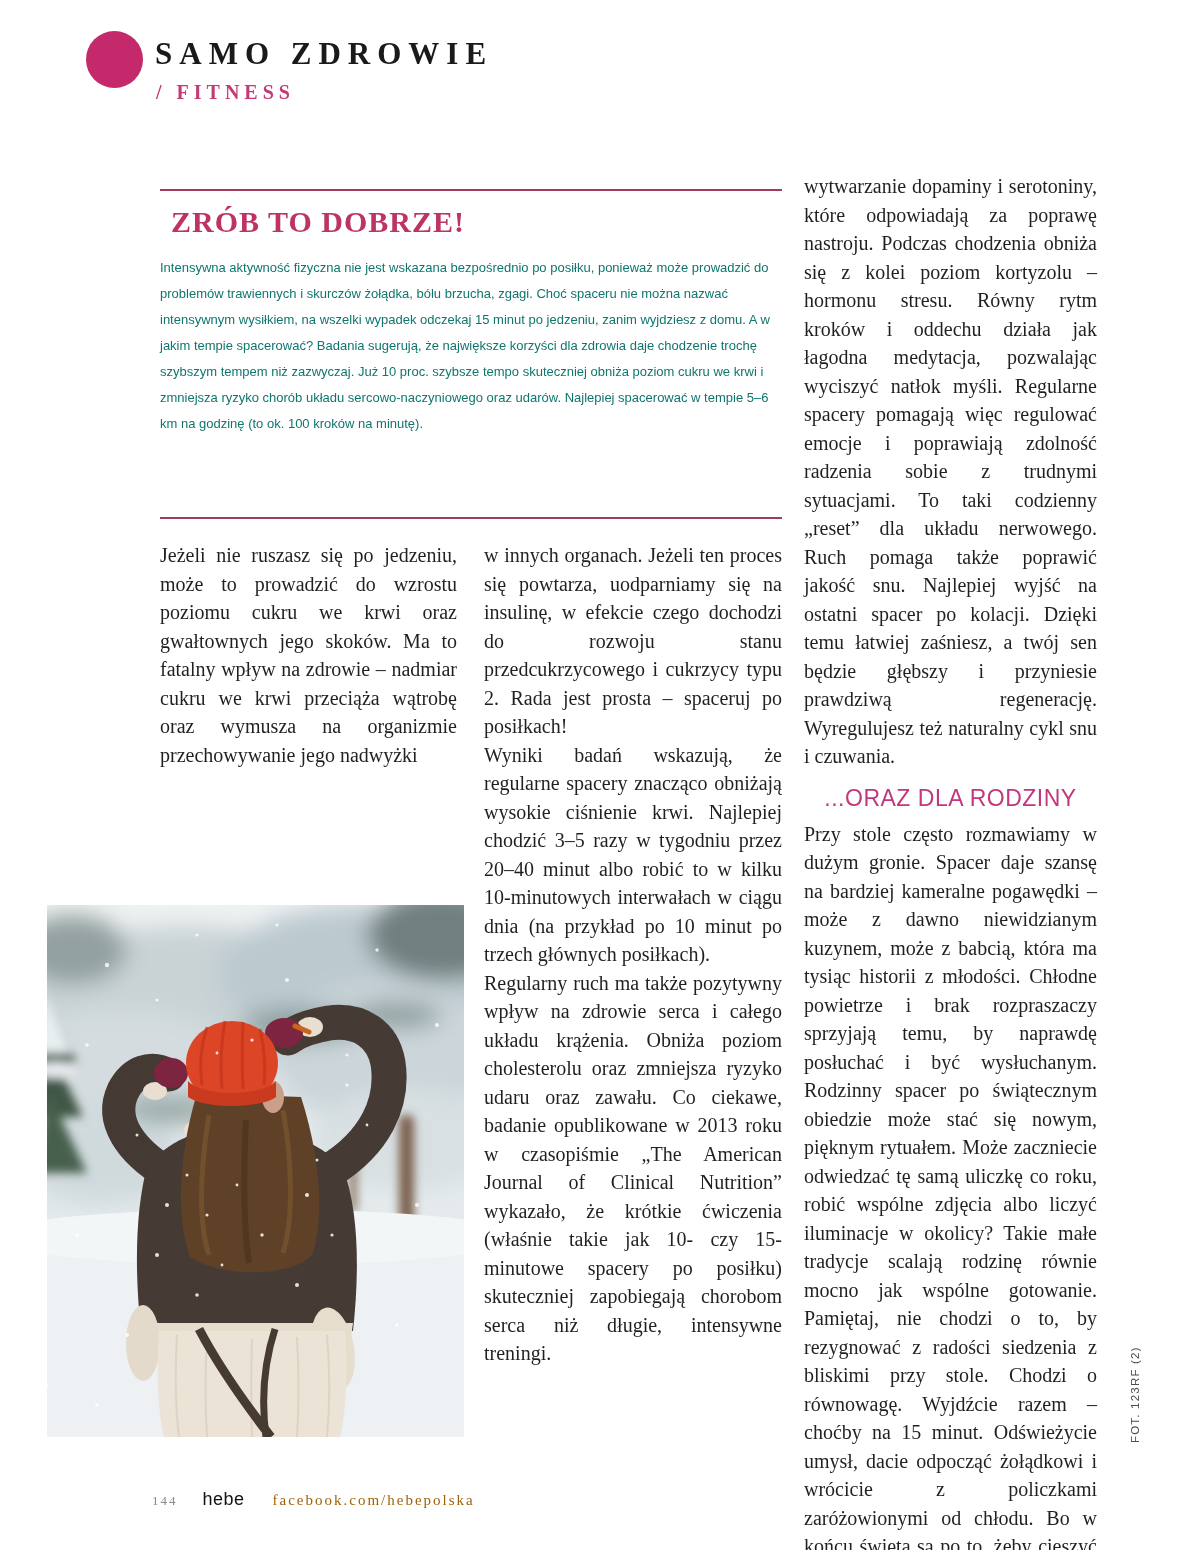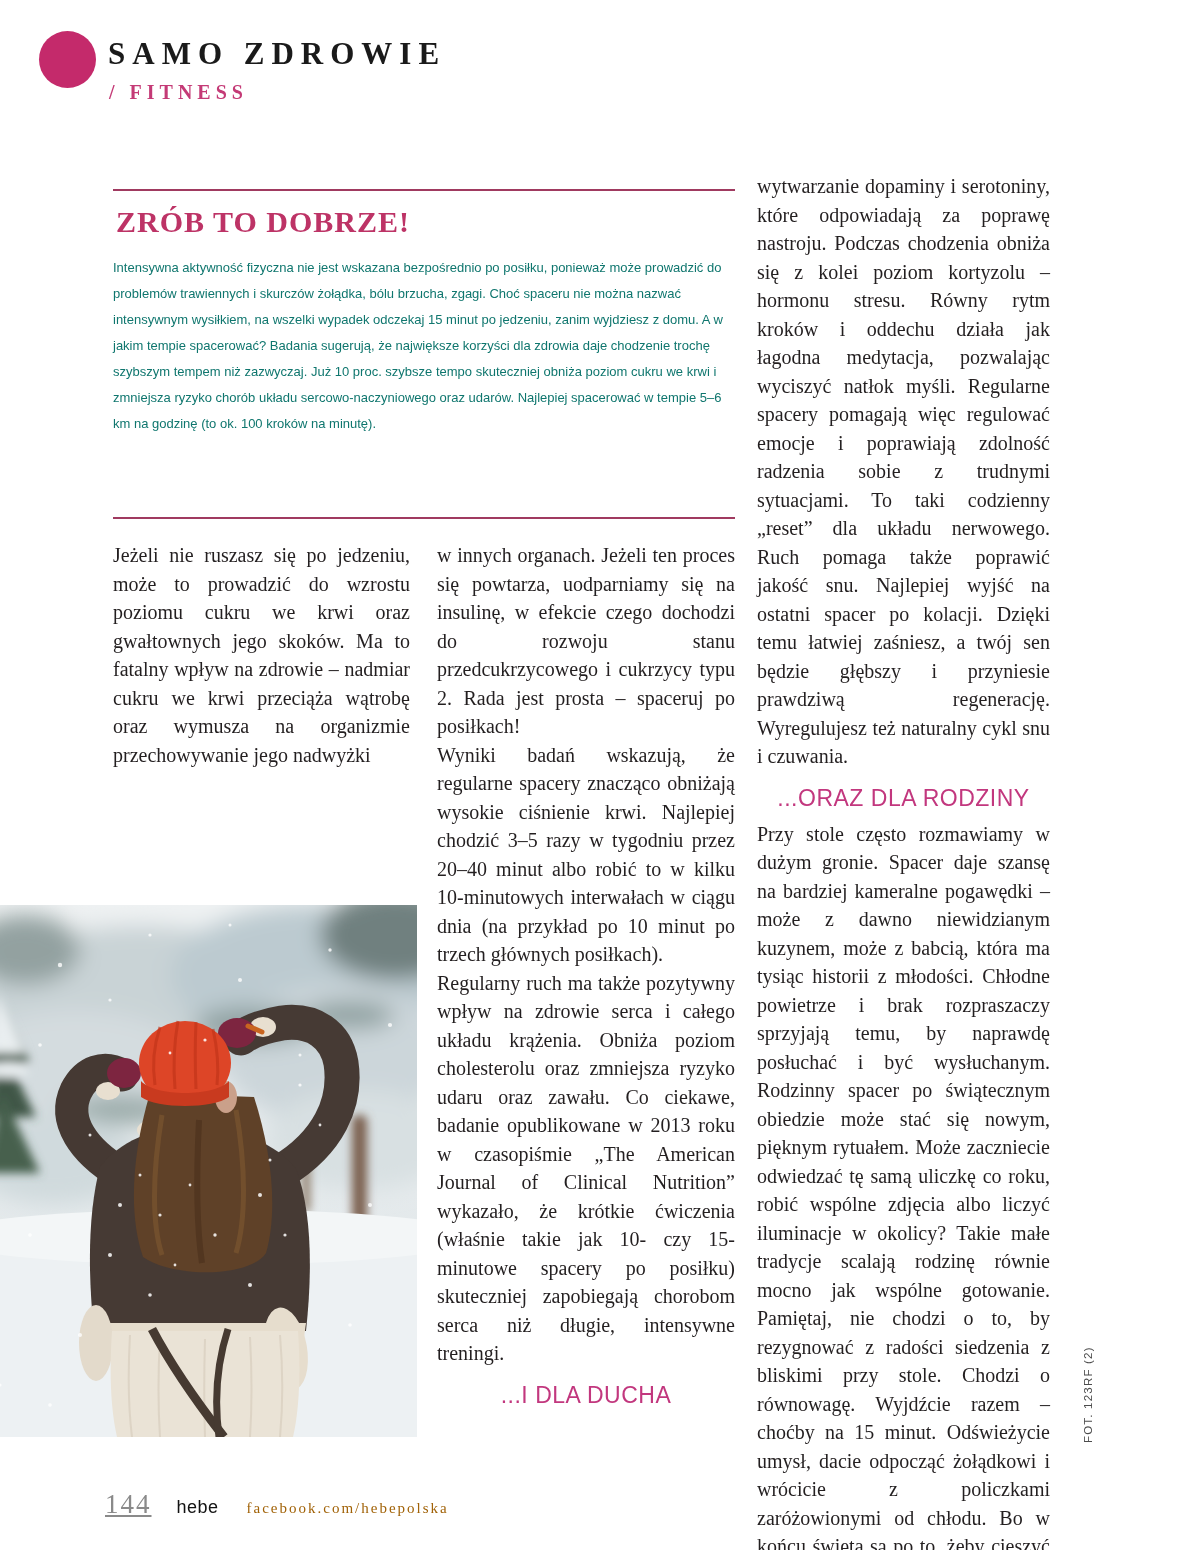--- a/index.html
+++ b/index.html
@@ -1,38 +1,38 @@
 <!DOCTYPE html>
 <html lang="pl"><head>
 <meta charset="utf-8">
 <style>
   html,body{margin:0;padding:0;}
   body{
     width:1177px;height:1550px;position:relative;background:#ffffff;
     font-family:"Liberation Serif",serif;color:#231f20;overflow:hidden;
   }
-  .abs{position:absolute;}
+  .abs{position:absolute;margin-left:47px;}
 
   
   .brand-dot{left:39px;top:31px;width:57px;height:57px;border-radius:50%;background:#c42a6b;}
   .section-title{
     left:108px;top:36px;font-family:"Liberation Serif",serif;font-weight:bold;
     font-size:31px;letter-spacing:7px;color:#1a1a1a;
   }
   .section-sub{
     left:109px;top:81px;font-family:"Liberation Serif",serif;font-weight:bold;
     font-size:20px;letter-spacing:5px;color:#c43a76;text-align:right;
   }
 
   
   .rule{left:113px;width:622px;height:2px;background:#a03a60;}
   .rule-top{top:189px;}
   .rule-bottom{top:517px;}
   .box-title{
-    left:116px;top:205px;width:622px;
+    left:124px;top:205px;width:622px;
     font-family:"Liberation Serif",serif;font-weight:bold;font-size:30px;
     letter-spacing:1px;color:#bd3366;
   }
   .box-body{
     left:113px;top:255px;width:622px;
     font-family:"Liberation Sans",sans-serif;font-size:13px;line-height:26px;
     color:#0f766e;
   }
 
   
@@ -58,21 +58,21 @@
   .credit{
     left:1082px;top:1338px;height:105px;width:16px;
     writing-mode:vertical-rl;transform:rotate(180deg);
     font-family:"Liberation Sans",sans-serif;font-size:11.5px;
     letter-spacing:1.2px;color:#4c4c4c;white-space:nowrap;
   }
 
   
   .footer{left:105px;top:1489px;display:flex;align-items:baseline;}
   .footer .page-num{
-    font-family:"Liberation Serif",serif;font-size:27px;letter-spacing:2px;color:#8a8a8a;text-decoration:underline;
+    font-family:"Liberation Serif",serif;font-size:13px;letter-spacing:2px;color:#8a8a8a;
   }
   .footer .brand{
     margin-left:25px;font-family:"Liberation Sans",sans-serif;font-weight:normal;
     font-size:18px;letter-spacing:0.5px;color:#121212;
   }
   .footer .social{
     margin-left:28px;font-family:"Liberation Serif",serif;font-size:15px;
     letter-spacing:2px;color:#a16207;
   }
 </style>
@@ -89,21 +89,20 @@
 <div class="abs rule rule-bottom"></div>
 
 <div class="abs col col1">
   <p>Jeżeli nie ruszasz się po jedzeniu, może to prowadzić do wzrostu poziomu cukru we krwi oraz gwałtownych jego skoków. Ma to fatalny wpływ na zdrowie – nadmiar cukru we krwi przeciąża wątrobę oraz wymusza na organizmie przechowywanie jego nadwyżki</p>
 </div>
 
 <div class="abs col col2">
   <p>w innych organach. Jeżeli ten proces się powtarza, uodparniamy się na insulinę, w efekcie czego dochodzi do rozwoju stanu przedcukrzycowego i cukrzycy typu 2. Rada jest prosta – spaceruj po posiłkach!</p>
   <p>Wyniki badań wskazują, że regularne spacery znacząco obniżają wysokie ciśnienie krwi. Najlepiej chodzić 3–5 razy w tygodniu przez 20–40 minut albo robić to w kilku 10-minutowych interwałach w ciągu dnia (na przykład po 10 minut po trzech głównych posiłkach).</p>
   <p>Regularny ruch ma także pozytywny wpływ na zdrowie serca i całego układu krążenia. Obniża poziom cholesterolu oraz zmniejsza ryzyko udaru oraz zawału. Co ciekawe, badanie opublikowane w 2013 roku w czasopiśmie „The American Journal of Clinical Nutrition” wykazało, że krótkie ćwiczenia (właśnie takie jak 10- czy 15-minutowe spacery po posiłku) skuteczniej zapobiegają chorobom serca niż długie, intensywne treningi.</p>
-  <div class="col-heading">...I DLA DUCHA</div>
 </div>
 
 <div class="abs col col3">
   <p>wytwarzanie dopaminy i serotoniny, które odpowiadają za poprawę nastroju. Podczas chodzenia obniża się z kolei poziom kortyzolu – hormonu stresu. Równy rytm kroków i oddechu działa jak łagodna medytacja, pozwalając wyciszyć natłok myśli. Regularne spacery pomagają więc regulować emocje i poprawiają zdolność radzenia sobie z trudnymi sytuacjami. To taki codzienny „reset” dla układu nerwowego. Ruch pomaga także poprawić jakość snu. Najlepiej wyjść na ostatni spacer po kolacji. Dzięki temu łatwiej zaśniesz, a twój sen będzie głębszy i przyniesie prawdziwą regenerację. Wyregulujesz też naturalny cykl snu i czuwania.</p>
   <div class="col-heading">...ORAZ DLA RODZINY</div>
   <p>Przy stole często rozmawiamy w dużym gronie. Spacer daje szansę na bardziej kameralne pogawędki – może z dawno niewidzianym kuzynem, może z babcią, która ma tysiąc historii z młodości. Chłodne powietrze i brak rozpraszaczy sprzyjają temu, by naprawdę posłuchać i być wysłuchanym. Rodzinny spacer po świątecznym obiedzie może stać się nowym, pięknym rytuałem. Może zaczniecie odwiedzać tę samą uliczkę co roku, robić wspólne zdjęcia albo liczyć iluminacje w okolicy? Takie małe tradycje scalają rodzinę równie mocno jak wspólne gotowanie. Pamiętaj, nie chodzi o to, by rezygnować z radości siedzenia z bliskimi przy stole. Chodzi o równowagę. Wyjdźcie razem – choćby na 15 minut. Odświeżycie umysł, dacie odpocząć żołądkowi i wrócicie z policzkami zaróżowionymi od chłodu. Bo w końcu święta są po to, żeby cieszyć się każdym zmysłem – także tym, który docenia powiew zimowego powietrza. ●</p>
 </div>
 
 <div class="abs photo">
   <svg viewBox="0 0 417 532" width="417" height="532">

